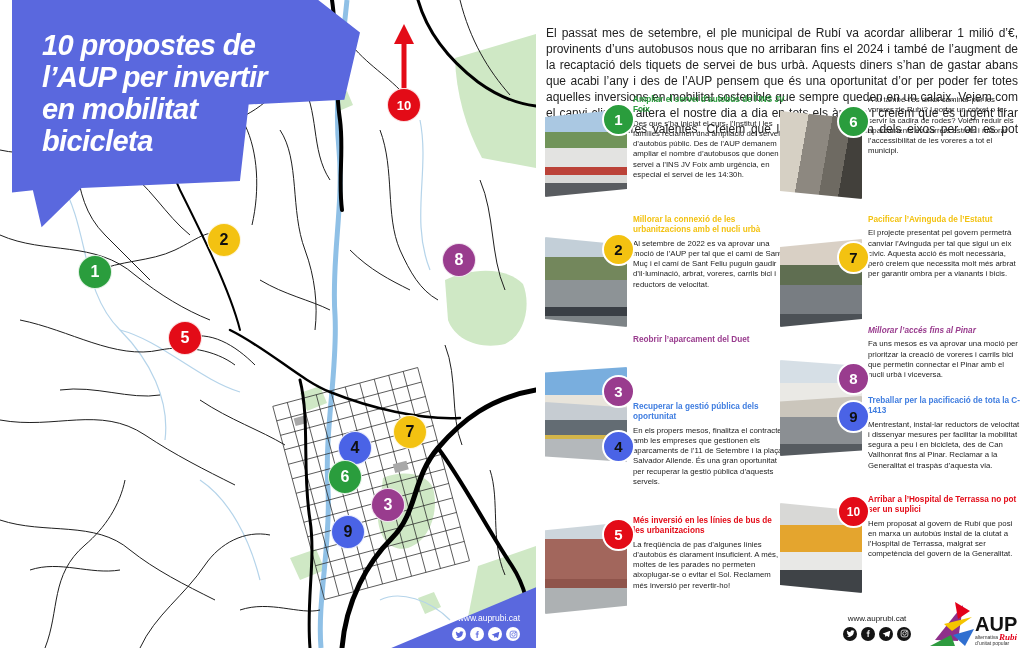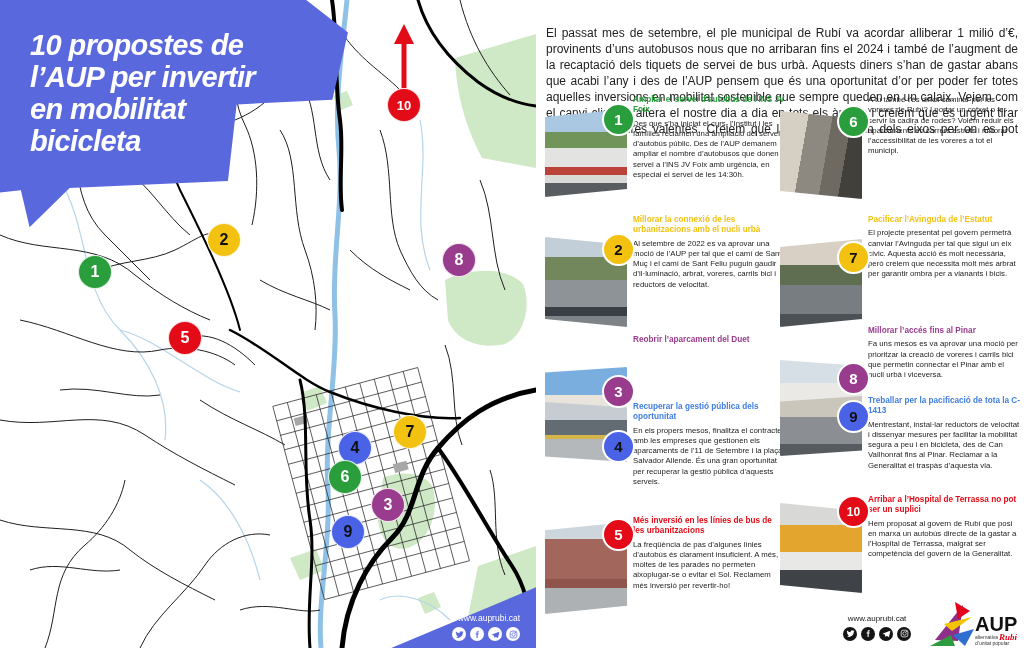--- a/index.html
+++ b/index.html
@@ -3,21 +3,21 @@
 <meta charset="utf-8">
 <style>
   html,body{margin:0;padding:0}
   body{width:1024px;height:648px;position:relative;overflow:hidden;background:#fff;
        font-family:"Liberation Sans", sans-serif;color:#1c1c1c;}
 
   
   .map-panel{position:absolute;left:0;top:0;width:536px;height:648px;background:#fff;}
   .map-svg{position:absolute;left:0;top:0;}
 
-  .banner{position:absolute;left:0;top:0;width:348px;height:232px;z-index:5;
+  .banner{position:absolute;left:12px;top:0;width:348px;height:232px;z-index:5;
     clip-path:polygon(0 0,88% 0,100% 14%,95.5% 43%,68% 45%,65.5% 78%,20% 81%,8.5% 98%,6% 82%,0 83%);}
   .banner h1{margin:0;padding:30px 0 0 30px;font-size:29px;line-height:1.1;font-weight:bold;
     font-style:italic;color:#fff;letter-spacing:-0.6px;}
   .banner h1 span{display:block;}
 
   .marker{position:absolute;width:34px;height:34px;margin:-17px 0 0 -17px;border-radius:50%;
     display:flex;align-items:center;justify-content:center;font-weight:bold;font-size:16px;
     color:#fff;z-index:4;border:1.5px solid rgba(255,255,255,.85);box-sizing:border-box;}
   .marker.dark{color:#101010;}
   .marker.f10{font-size:13px;}
@@ -283,40 +283,40 @@
   <div class="ptext">
       <h3 style="color: rgb(243, 194, 17);">Pacificar l’Avinguda de l’Estatut</h3>
   <p>El projecte presentat pel govern permetrà canviar l’Avinguda per tal que sigui un eix cívic. Aquesta acció és molt necessària, però creiem que necessita molt més arbrat per garantir ombra per a vianants i bicis.</p>
     </div>
 </div>
 
 <div class="prop" style="left:780px;top:326px;width:240px;">
   <div class="photo ph8 shB" style="top:34px;height:66px;"></div>
   <div class="badge" style="top: 36px; background-color: rgb(153, 60, 142);">8</div>
   <div class="ptext">
-      <h3 style="color: rgb(153, 60, 142);">Millorar l’accés fins al Pinar</h3>
+      <h3 style="color: rgb(153, 60, 142); font-style: italic;">Millorar l’accés fins al Pinar</h3>
   <p>Fa uns mesos es va aprovar una moció per prioritzar la creació de voreres i carrils bici que permetin connectar el Pinar amb el nucli urbà i viceversa.</p>
     </div>
 </div>
 
 <div class="prop" style="left:780px;top:396px;width:240px;">
   <div class="photo ph9 shA" style="top:0px;height:60px;"></div>
   <div class="badge dark" style="top: 4px; background-color: rgb(74, 99, 230);">9</div>
   <div class="ptext">
       <h3 style="color: rgb(63, 125, 224);">Treballar per la pacificació de tota la C-1413</h3>
   <p>Mentrestant, instal·lar reductors de velocitat i dissenyar mesures per facilitar la mobilitat segura a peu i en bicicleta, des de Can Vallhonrat fins al Pinar. Reclamar a la Generalitat el traspàs d’aquesta via.</p>
     </div>
 </div>
 
 <div class="prop" style="left:780px;top:495px;width:240px;">
   <div class="photo ph10 shB" style="top:8px;height:90px;"></div>
   <div class="badge f10" style="top: 0px; background-color: rgb(227, 11, 23);">10</div>
   <div class="ptext">
       <h3 style="color: rgb(227, 11, 23);">Arribar a l’Hospital de Terrassa no pot ser un suplici</h3>
-  <p>Hem proposat al govern de Rubí que posi en marxa un autobús directe de la gastar a l’Hospital de Terrassa, malgrat ser competència del govern de la Generalitat.</p>
+  <p>Hem proposat al govern de Rubí que posi en marxa un autobús instal de la ciutat a l’Hospital de Terrassa, malgrat ser competència del govern de la Generalitat.</p>
     </div>
 </div>
 
 <div class="footer-right">
   <div>
     <div class="site">www.auprubi.cat</div>
     <div class="socrow">
       <span class="sic black">
         <svg viewBox="0 0 24 24" fill="#fff">
             <path d="M23 5c-.8.4-1.6.6-2.5.8.9-.5 1.6-1.4 1.9-2.4-.8.5-1.8.9-2.8 1.1A4.4 4.4 0 0 0 16.4 3a4.5 4.5 0 0 0-4.5 4.5c0 .4 0 .7.1 1A12.7 12.7 0 0 1 2.8 3.9a4.5 4.5 0 0 0 1.4 6 4.4 4.4 0 0 1-2-.6v.1a4.5 4.5 0 0 0 3.6 4.4 4.5 4.5 0 0 1-2 .1 4.5 4.5 0 0 0 4.2 3.1A9 9 0 0 1 1 18.9 12.7 12.7 0 0 0 7.9 21c8.3 0 12.8-6.9 12.8-12.8v-.6C21.6 7 22.4 6 23 5z"></path>

